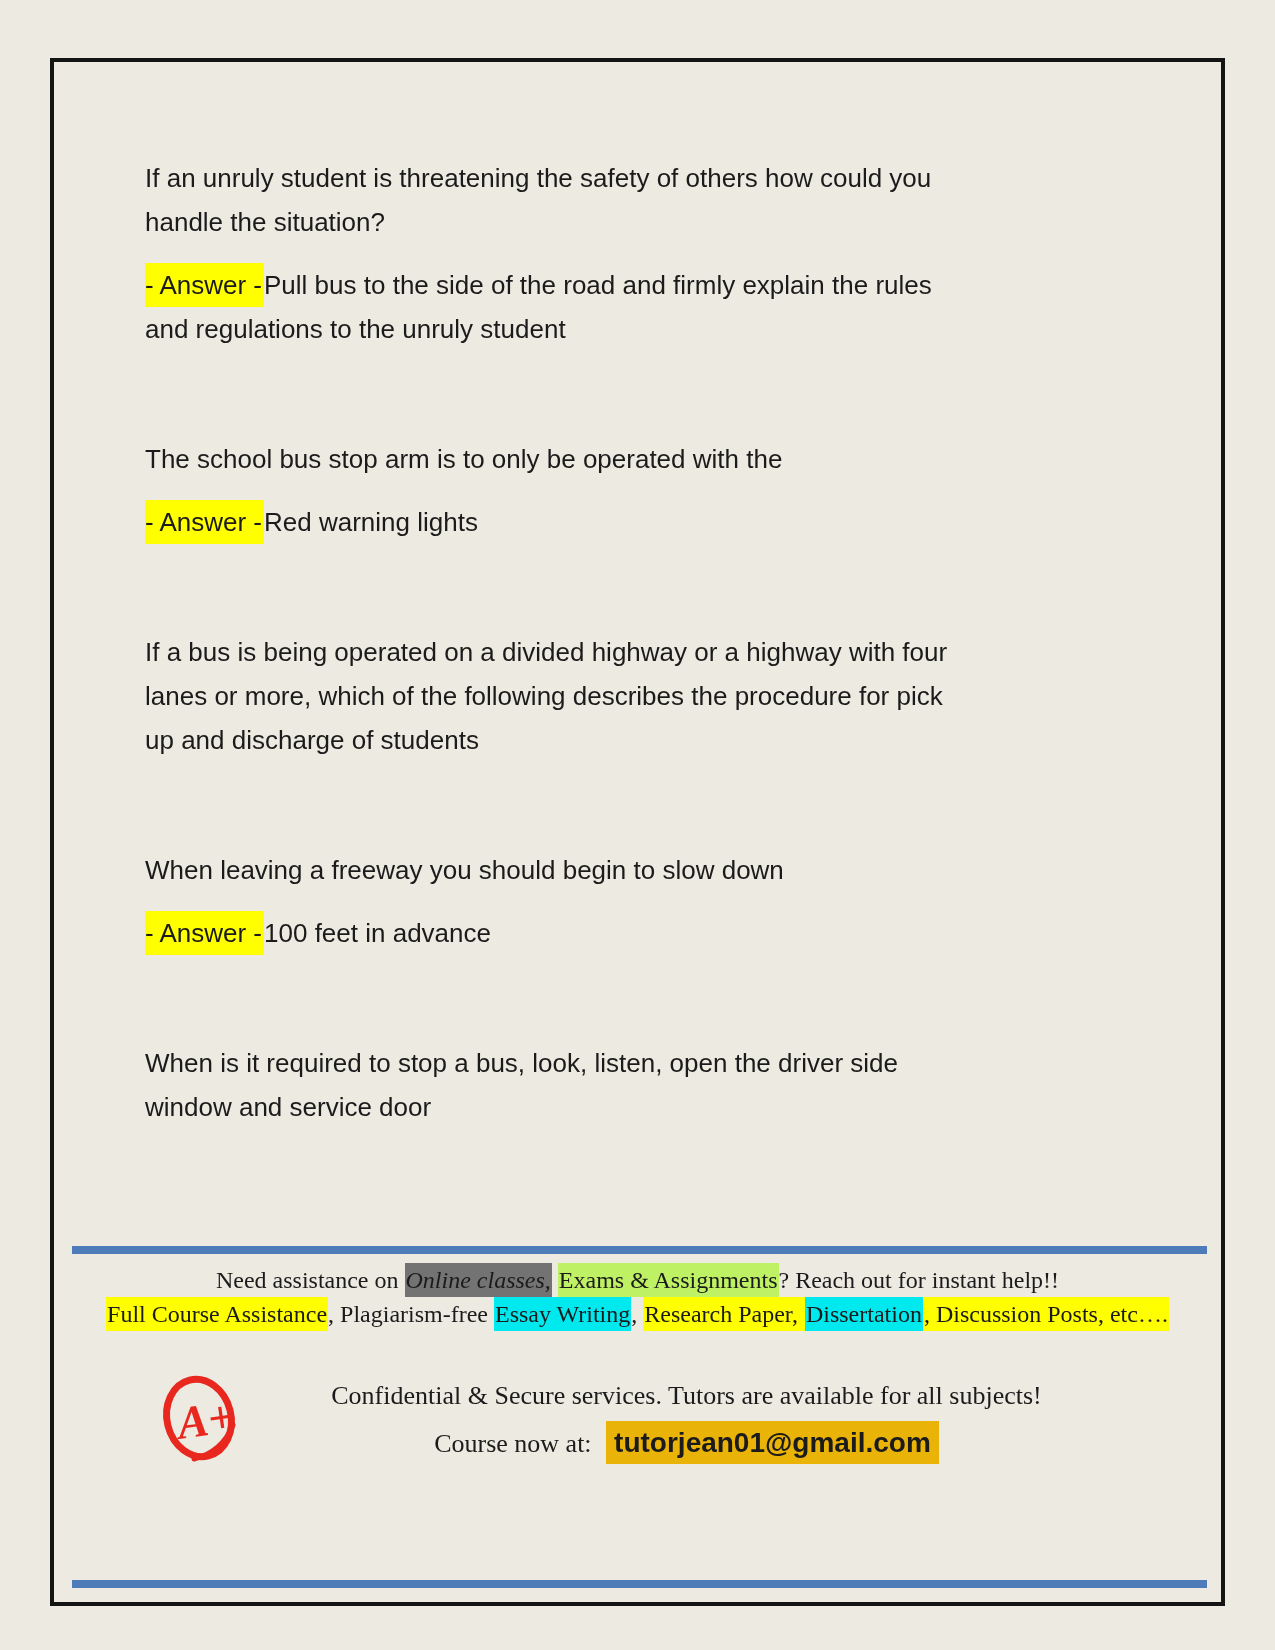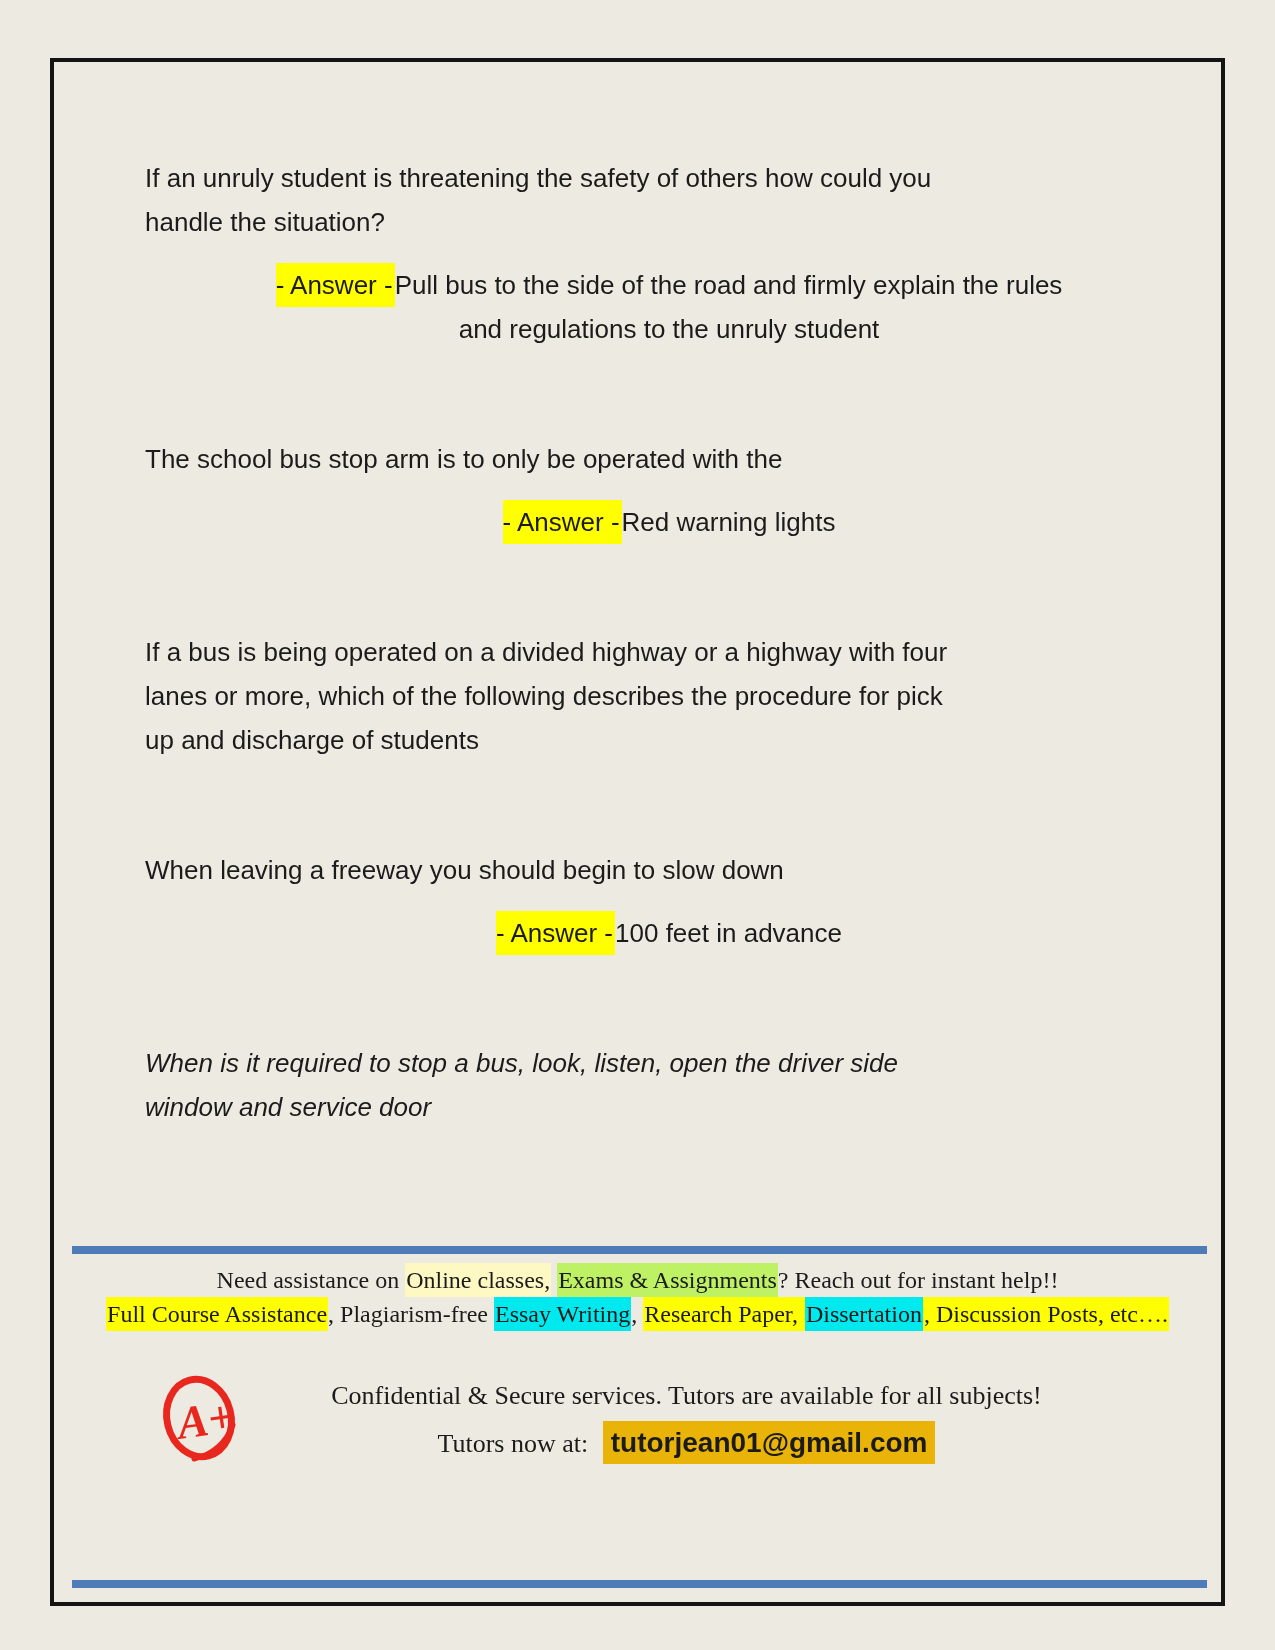--- a/index.html
+++ b/index.html
@@ -25,29 +25,28 @@
     box-sizing: border-box;
     background: #ECEAE1;
   }
   
   .content {
     padding: 94px 28px 0 91px;
     font-size: 26px;
     line-height: 44px;
   }
   .qa-block { margin: 0 0 86px 0; }
-  .qa-block:last-child { margin-bottom: 8px; font-style: italic; }
+  .qa-block:last-child { margin-bottom: 8px; }
   .question {
     margin: 0 0 19px 0;
     white-space: pre-line;
   }
   .answer {
     margin: 0;
     white-space: pre-line;
-    text-align: center;
   }
   mark.answer-label {
     color: inherit;
     padding: 7px 2px 7px 0;
   }
   
   .rule {
     height: 8px;
   }
   .rule-top {
@@ -141,38 +140,38 @@
   <div class="qa-block">
     <p class="question">When is it required to stop a bus, look, listen, open the driver side
 window and service door</p>
 
   </div>
 </div>
 
   <div class="rule rule-top" style="background-color: rgb(78, 124, 184);"></div>
 
   <div class="footer-banner">
-    <p id="footer-line1"><span>Need assistance on </span><mark style="background-color: #fef9c3;">Online classes,</mark><span> </span><mark style="background-color: #bef264;">Exams &amp; Assignments</mark><span>? Reach out for instant help!!</span></p>
+    <p id="footer-line1"><span>Need assistance on </span><mark style="background-color: #737373; font-style: italic;">Online classes,</mark><span> </span><mark style="background-color: #bef264;">Exams &amp; Assignments</mark><span>? Reach out for instant help!!</span></p>
     <p id="footer-line2"><mark style="background-color: rgb(255, 255, 0);">Full Course Assistance</mark><span>, Plagiarism-free </span><mark style="background-color: rgb(0, 233, 239);">Essay Writing</mark><span>, </span><mark style="background-color: rgb(255, 255, 0);">Research Paper, </mark><mark style="background-color: rgb(0, 233, 239);">Dissertation</mark><mark style="background-color: rgb(255, 255, 0);">, Discussion Posts, etc….</mark></p>
   </div>
 
   <div class="contact">
     <div class="logo" style="color: rgb(232, 39, 31);">
       <svg viewBox="0 0 84 94" width="84" height="94">
         <g fill="none" stroke="currentColor" stroke-linecap="round">
           <ellipse cx="41" cy="45" rx="32" ry="39" stroke-width="7" transform="rotate(-14 41 45)"></ellipse>
           <path d="M36 86 Q 64 79 75 52" stroke-width="5"></path>
         </g>
         <text x="19" y="63" font-size="46" font-style="italic" font-weight="bold" fill="currentColor" font-family="'Liberation Serif', serif" transform="rotate(-8 41 45)">A+</text>
       </svg>
     </div>
     <div class="contact-text">
       <p class="contact-line1">Confidential &amp; Secure services. Tutors are available for all subjects!</p>
       <p class="contact-line2">
-        <span class="email-label">Tutors now at:</span>
+        <span class="email-label">Course now at:</span>
         <mark class="email" style="background-color: #eab308;">tutorjean01@gmail.com</mark>
       </p>
     </div>
   </div>
 
   <div class="rule rule-bottom" style="background-color: rgb(78, 124, 184);"></div>
 
 </div>
 
 </body></html>

